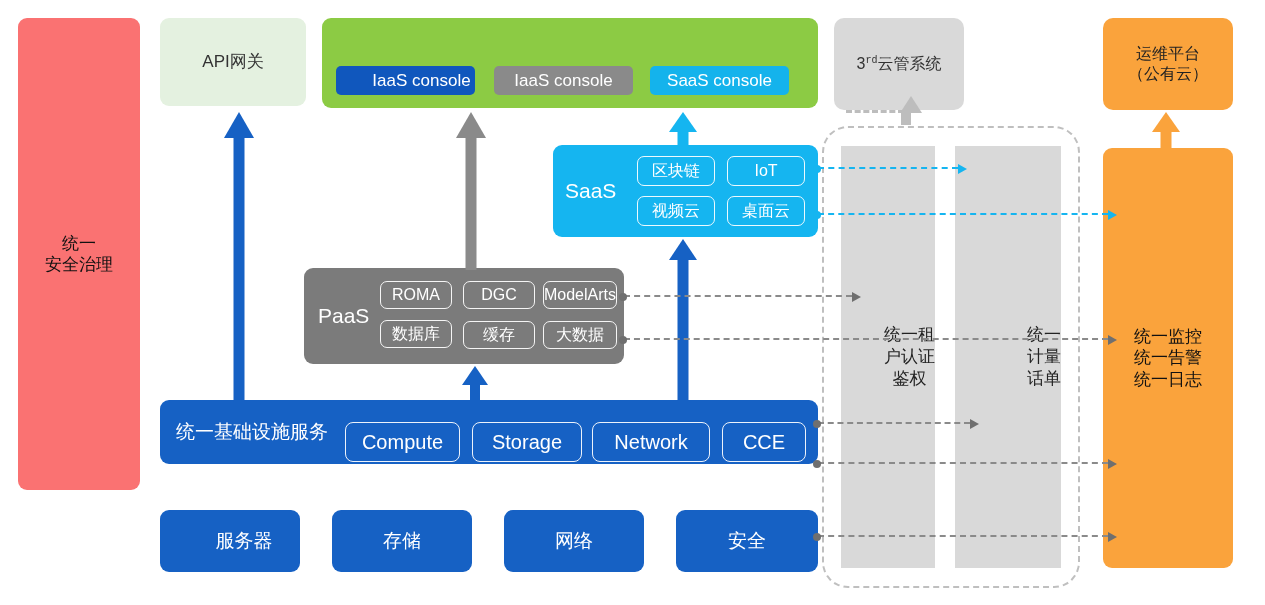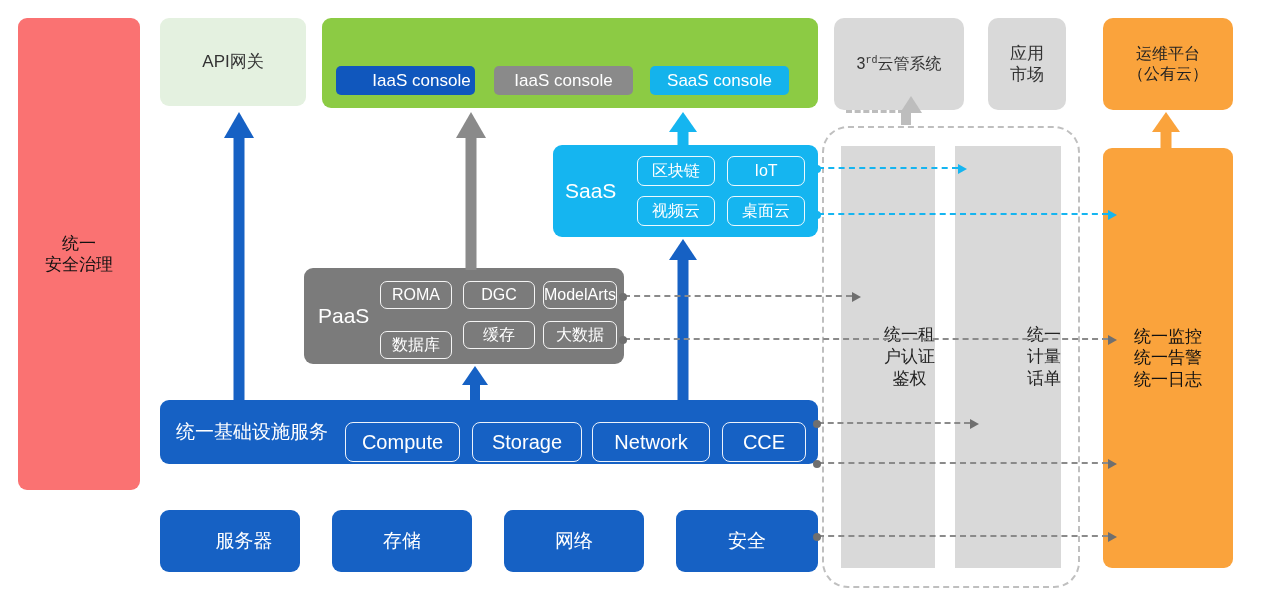--- a/index.html
+++ b/index.html
@@ -107,21 +107,21 @@
   }
   #paas-layer .layer-name{
     position:absolute; left:14px; top:0; height:100%;
     display:flex; align-items:center;
     color:#ffffff; font-size:21px;
   }
   #paas-layer .chip{ height:28px; }
   #chip-roma{ left:76px; top:13px; width:72px; }
   #chip-dgc{ left:159px; top:13px; width:72px; }
   #chip-modelarts{ left:239px; top:13px; width:74px; }
-  #chip-database{ left:76px; top:63px; width:72px; }
+  #chip-database{ left:76px; top:52px; width:72px; }
   #chip-cache{ left:159px; top:53px; width:72px; }
   #chip-bigdata{ left:239px; top:53px; width:74px; }
   
   #infra-bar{
     left:160px; top:400px; width:658px; height:64px;
     background:#1661c4; border-radius:9px; display:block;
   }
   #infra-bar .layer-name{
     position:absolute; left:16px; top:0; height:100%;
     display:flex; align-items:center;
@@ -230,24 +230,20 @@
       <span>IaaS console</span>
     </div>
     <div class="console-badge" id="badge-saas">
       <span>SaaS console</span>
     </div>
   </div>
 
   <div class="box" id="third-cloud">
     <span><span>3</span><sup>rd</sup><span>云管系统</span></span>
   </div>
-  <div class="box" id="app-market">
-    <span>应用
-市场</span>
-  </div>
   <div class="box" id="ops-platform">
     <span>运维平台
 （公有云）</span>
   </div>
 
   <div class="box" id="saas-layer">
     <div class="layer-name">SaaS</div>
     <div class="chip" id="chip-blockchain"><span>区块链</span></div>
     <div class="chip" id="chip-iot"><span>IoT</span></div>
     <div class="chip" id="chip-videocloud"><span>视频云</span></div>

